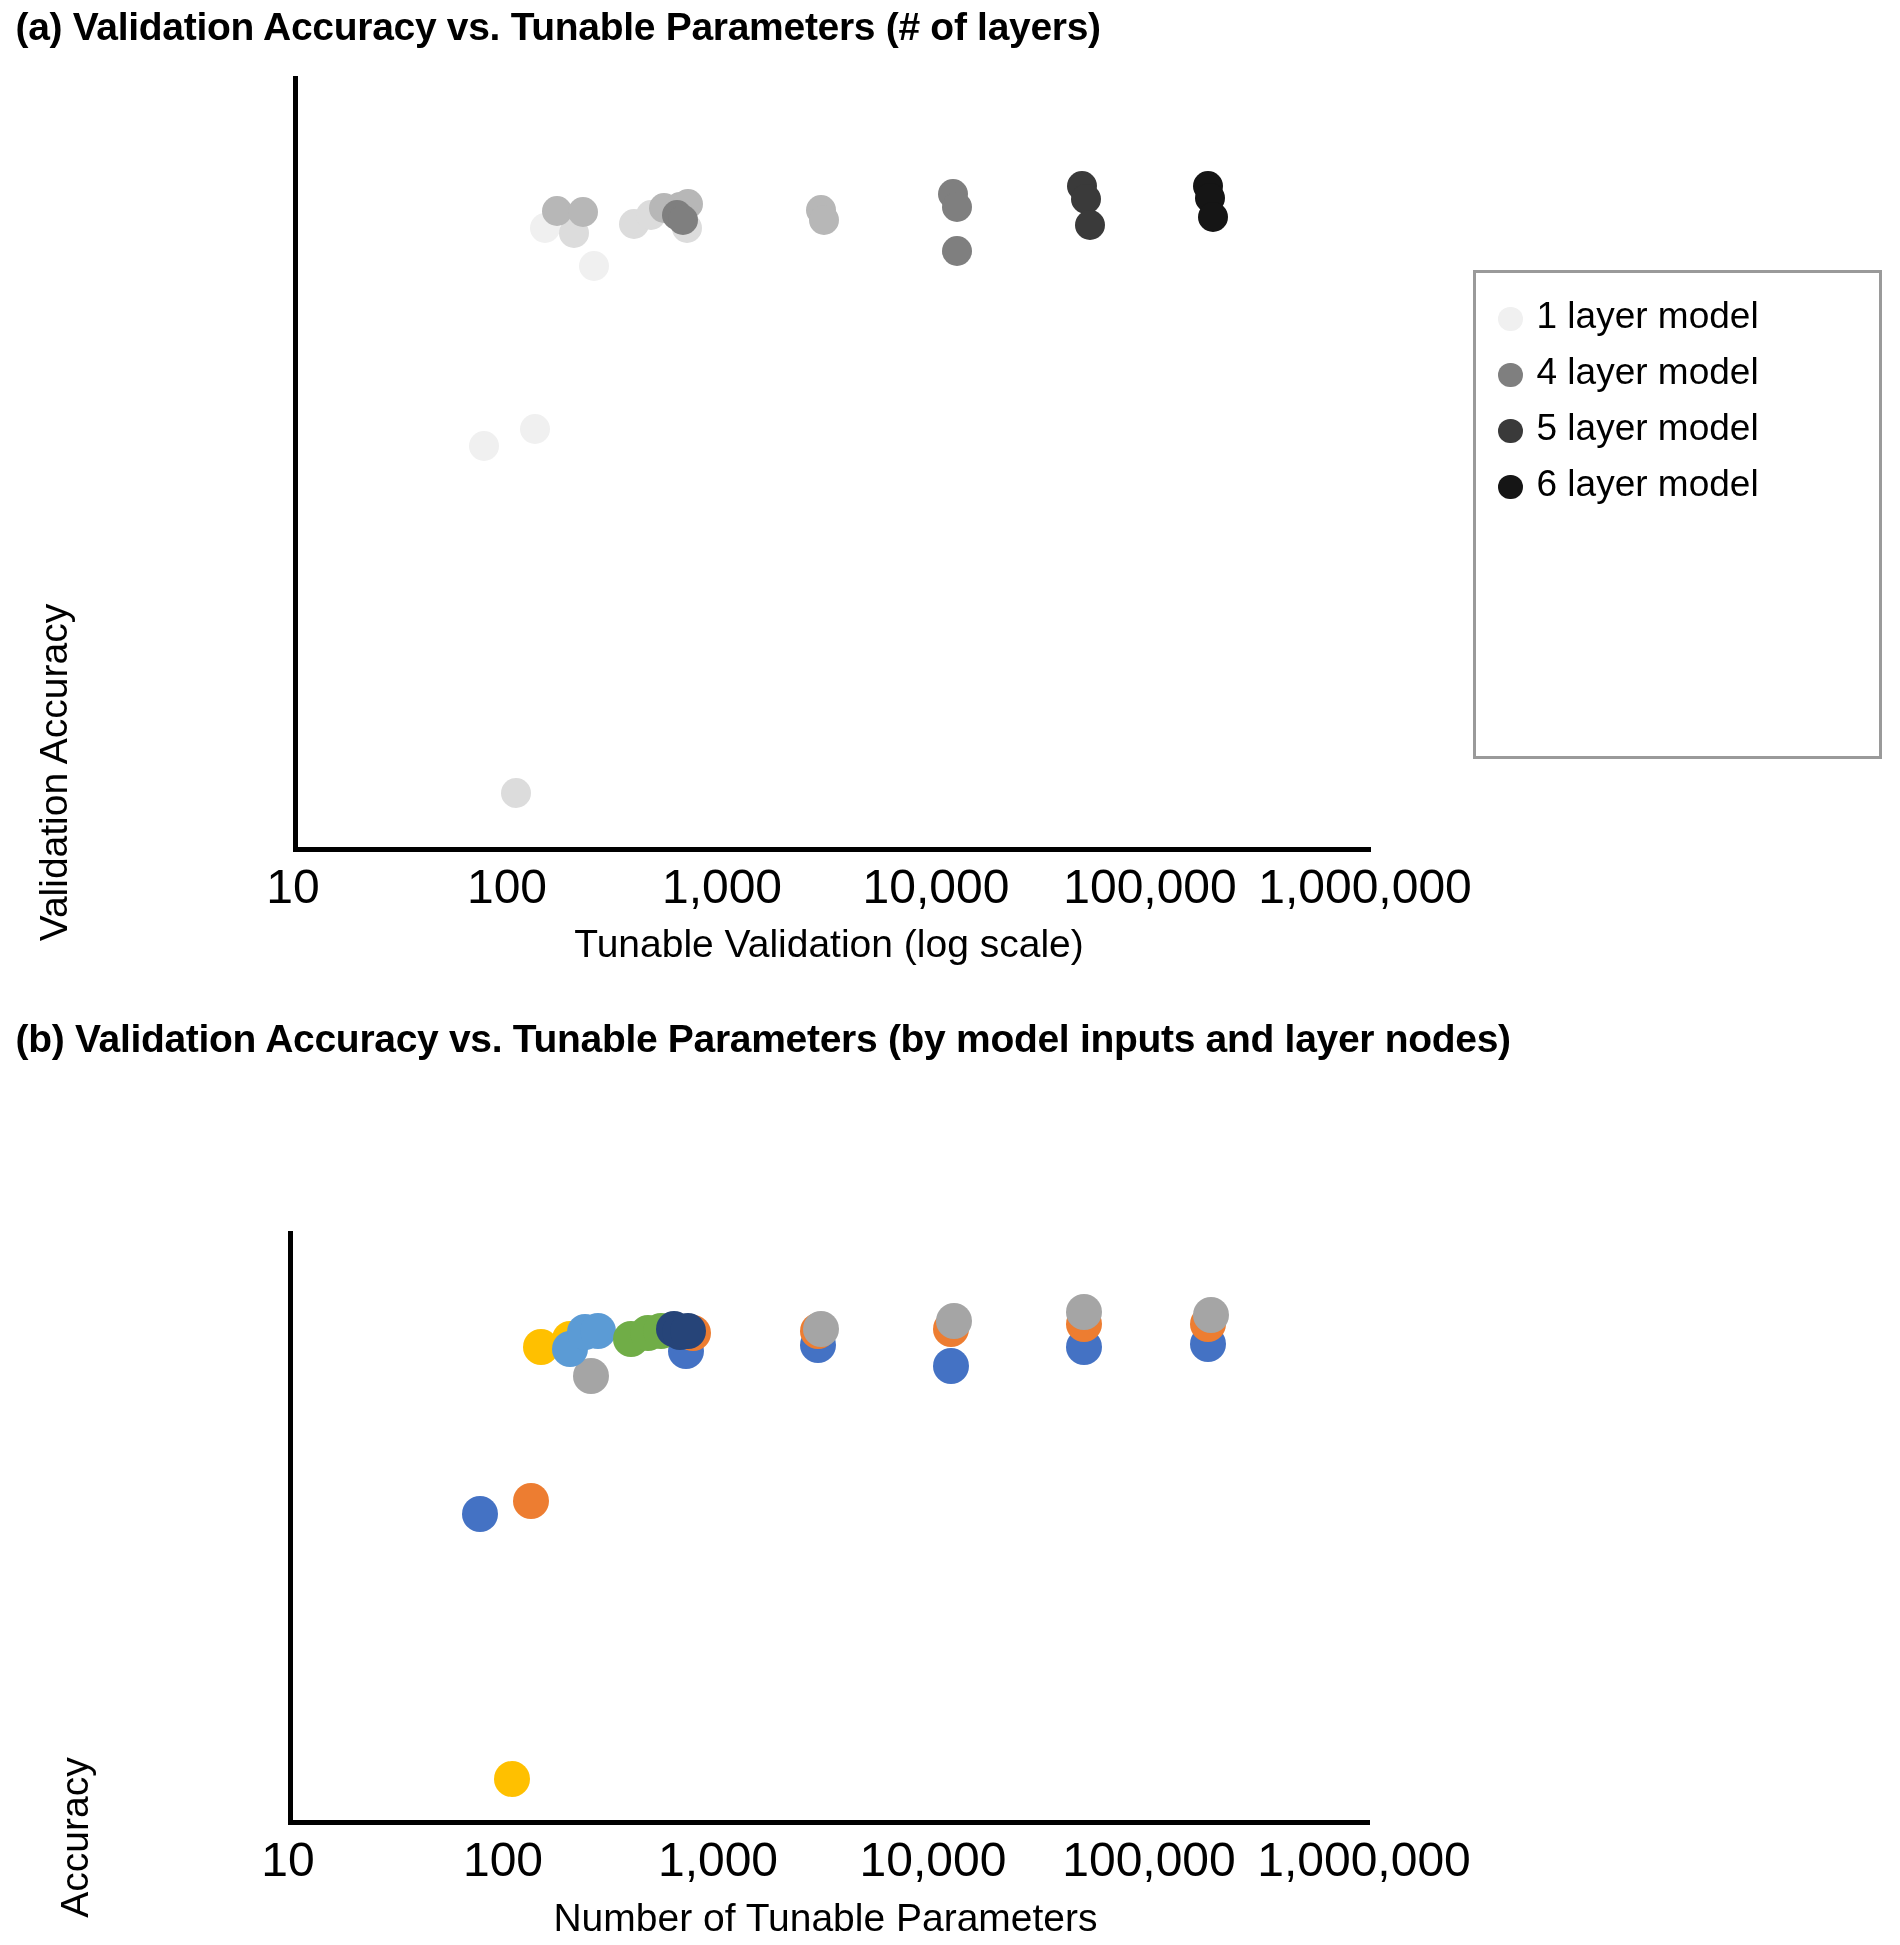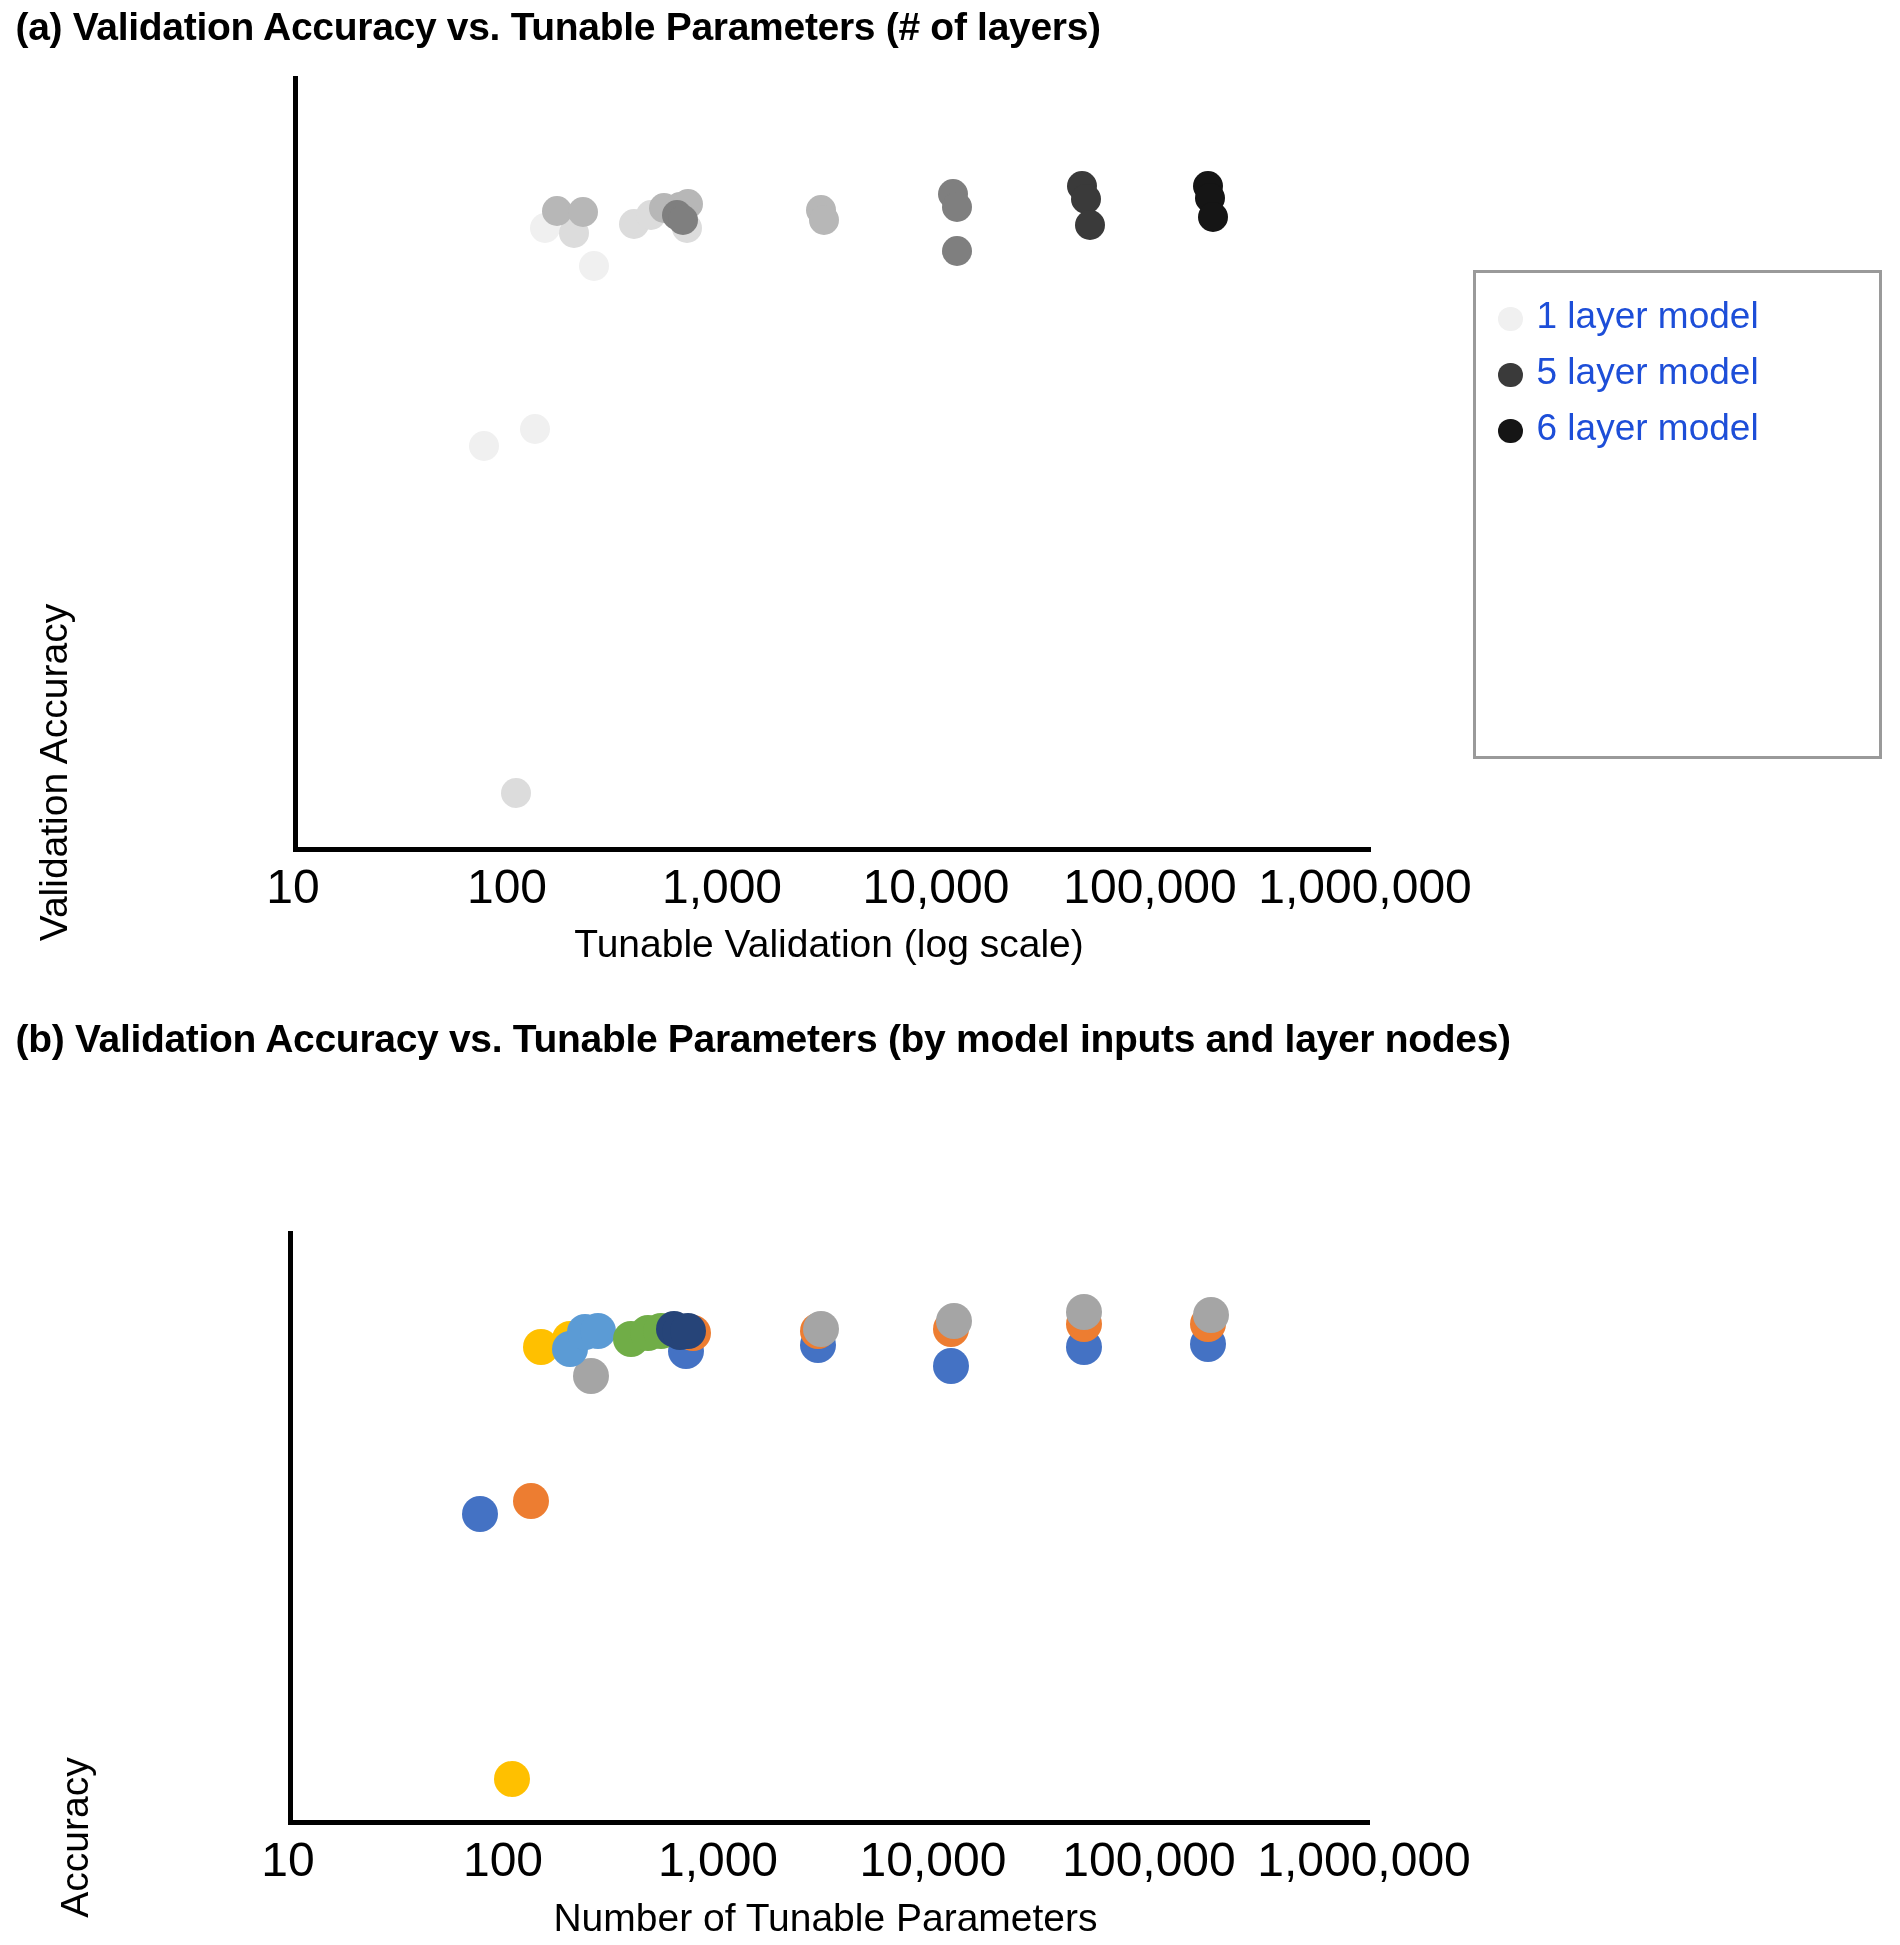--- a/index.html
+++ b/index.html
@@ -71,21 +71,21 @@
   }
   .legend-swatch{
     border-radius:50%;
     flex:0 0 auto;
     margin-top:9px;
   }
   .legend-label{
     font-size:37px;
     line-height:42px;
     white-space:pre-line;
-    color:#1d4ed8;
+    color:#000000;
   }
 
   #legend-a{left:1473px;top:270px;width:409px;height:489px;padding:22px 15.5px 15.5px 22px;}
   #legend-a .legend-row{margin-bottom:14px;}
   #legend-a .legend-swatch{width:24.5px;height:24.5px;margin-right:14px;margin-top:11.6px;}
 </style>
 </head>
 <body>
 
 <section class="panel" id="panel-a">
@@ -126,20 +126,24 @@
       <div class="dot" title="5 layer model" style="left: 1086px; top: 199px; width: 30px; height: 30px; background: rgb(58, 58, 58);"></div>
       <div class="dot" title="5 layer model" style="left: 1090px; top: 225px; width: 30px; height: 30px; background: rgb(58, 58, 58);"></div>
       <div class="dot" title="6 layer model" style="left: 1208px; top: 186px; width: 30px; height: 30px; background: rgb(21, 21, 21);"></div>
       <div class="dot" title="6 layer model" style="left: 1210px; top: 198px; width: 30px; height: 30px; background: rgb(21, 21, 21);"></div>
       <div class="dot" title="6 layer model" style="left: 1213px; top: 217px; width: 30px; height: 30px; background: rgb(21, 21, 21);"></div>
     </div>
   <div class="legend" id="legend-a">
       <div class="legend-row">
         <span class="legend-swatch" style="background: rgb(240, 240, 240);"></span>
         <span class="legend-label">1 layer model</span>
+      </div>
+      <div class="legend-row">
+        <span class="legend-swatch" style="background: rgb(127, 127, 127);"></span>
+        <span class="legend-label">4 layer model</span>
       </div>
       <div class="legend-row">
         <span class="legend-swatch" style="background: rgb(58, 58, 58);"></span>
         <span class="legend-label">5 layer model</span>
       </div>
       <div class="legend-row">
         <span class="legend-swatch" style="background: rgb(21, 21, 21);"></span>
         <span class="legend-label">6 layer model</span>
       </div>
     </div>

